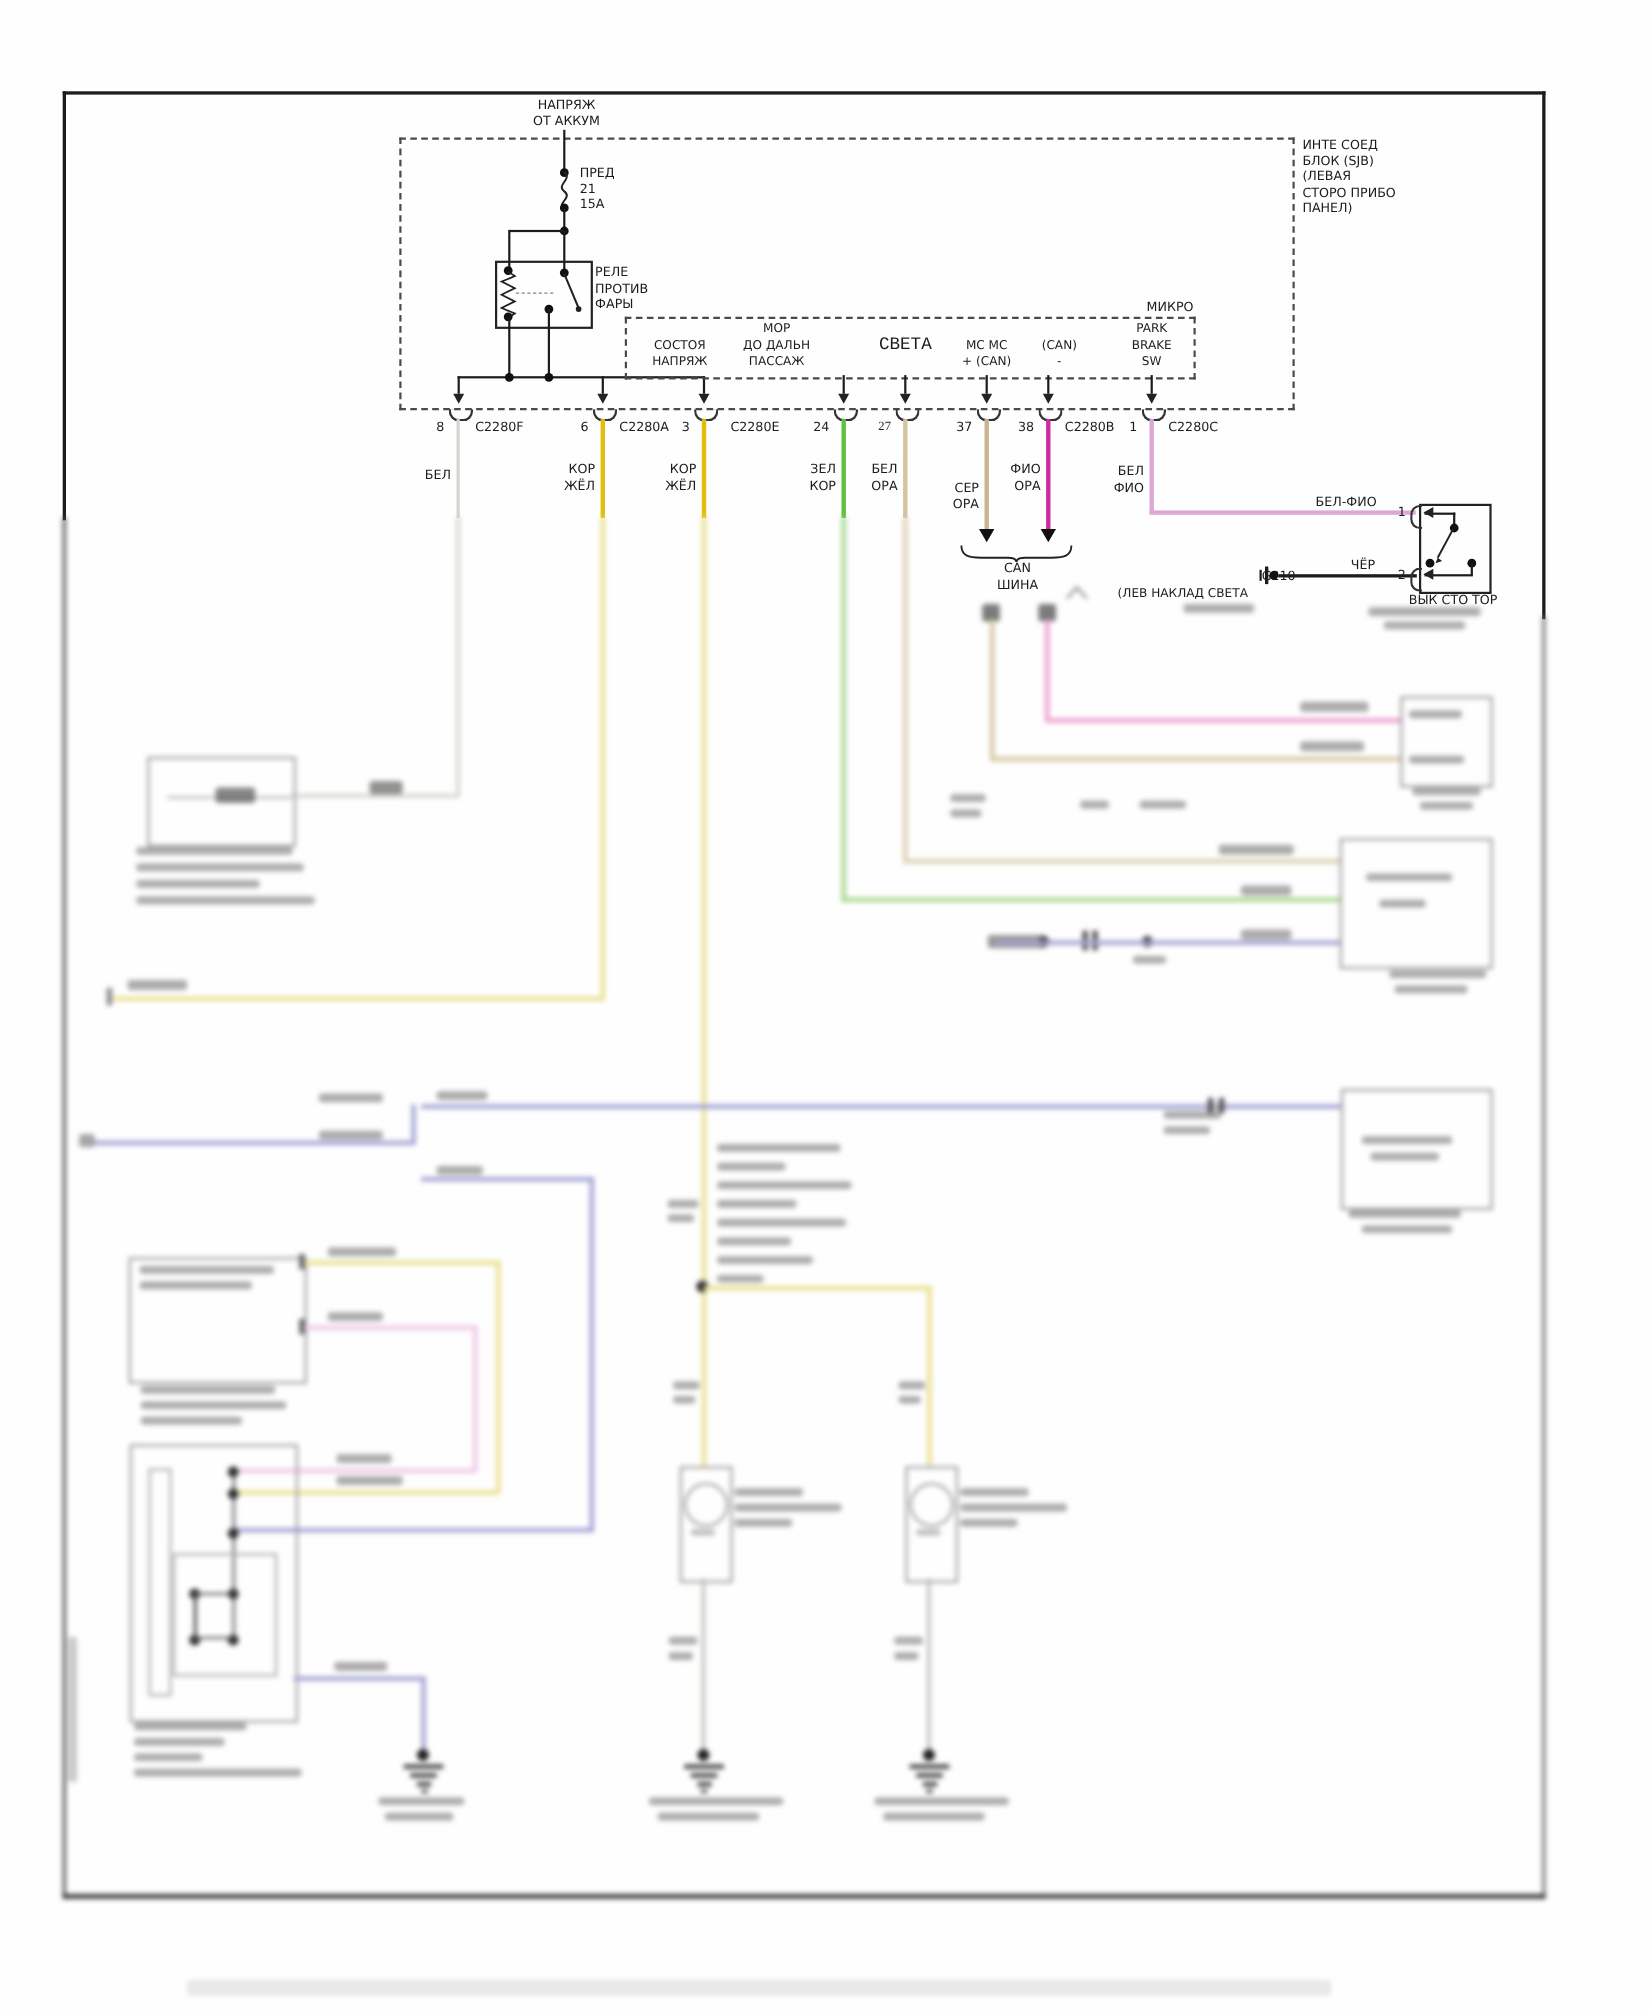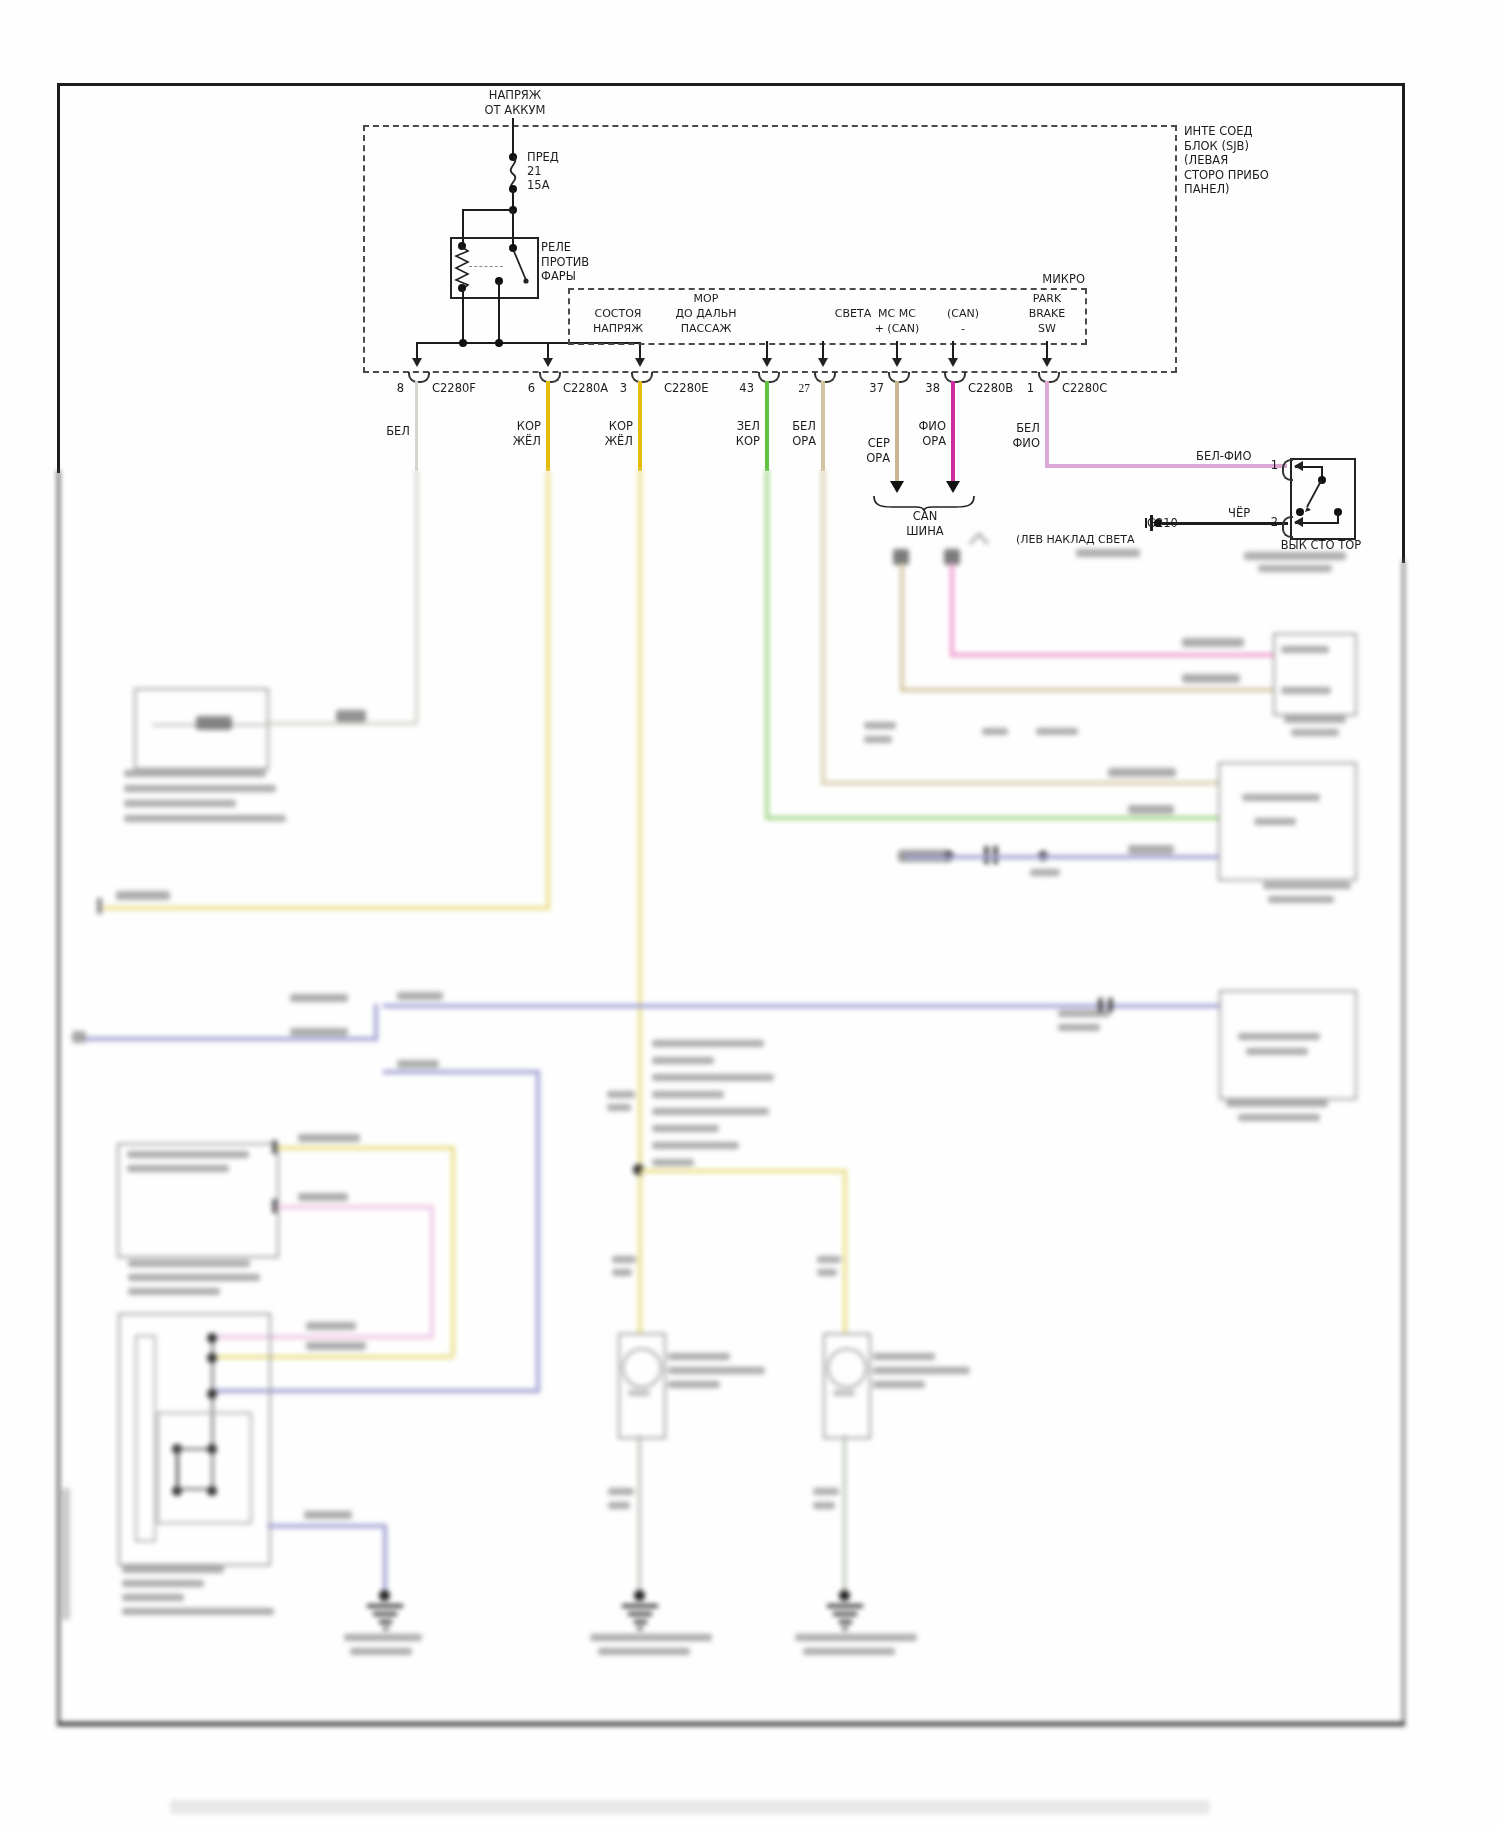--- a/index.html
+++ b/index.html
@@ -98,21 +98,21 @@
   <div class="v" style="left:639px;top:342px;height:16px;"></div>
   <div class="ad" style="left:635px;top:358px;"></div>
 
   <div class="dash" style="left:568px;top:288px;width:515px;height:53px;"></div>
   <div class="lbl rgt" style="left:1020px;top:272px;width:65px;">МИКРО</div>
   <div class="lbl ctr" style="left:575px;top:306px;width:86px;font-size:11px;line-height:15px;">СОСТОЯ
 НАПРЯЖ</div>
   <div class="lbl ctr" style="left:663px;top:291px;width:86px;font-size:11px;line-height:15px;">МОР
 ДО ДАЛЬН
 ПАССАЖ</div>
-  <div class="lbl ctr" style="left:825px;top:306px;width:56px;font-size:11px;line-height:15px;">СВЕТА</div>
+  <div class="lbl ctr" style="left:795px;top:306px;width:56px;font-size:16px;line-height:15px;font-family:Liberation Mono, monospace;">СВЕТА</div>
   <div class="lbl ctr" style="left:867px;top:306px;width:60px;font-size:11px;line-height:15px;">МС МС
 + (CAN)</div>
   <div class="lbl ctr" style="left:933px;top:306px;width:60px;font-size:11px;line-height:15px;">(CAN)
 -</div>
   <div class="lbl ctr" style="left:1022px;top:291px;width:50px;font-size:11px;line-height:15px;">PARK
 BRAKE
 SW</div>
 
   <div class="v" style="left:766px;top:341px;height:17px;"></div>
     <div class="ad" style="left:762px;top:358px;"></div>
@@ -133,21 +133,21 @@
   <div class="brk" style="left:888px;top:372px;"></div>
   <div class="brk" style="left:944px;top:372px;"></div>
   <div class="brk" style="left:1038px;top:372px;"></div>
 
   <div class="lbl rgt" style="left:372px;top:381px;width:32px;">8</div>
   <div class="lbl" style="left:432px;top:381px;">C2280F</div>
   <div class="lbl rgt" style="left:503px;top:381px;width:32px;">6</div>
   <div class="lbl" style="left:563px;top:381px;">C2280A</div>
   <div class="lbl rgt" style="left:595px;top:381px;width:32px;">3</div>
   <div class="lbl" style="left:664px;top:381px;">C2280E</div>
-  <div class="lbl rgt" style="left:722px;top:381px;width:32px;">43</div>
+  <div class="lbl rgt" style="left:722px;top:381px;width:32px;">24</div>
   <div class="lbl rgt" style="left:778px;top:381px;width:32px;font-family:Liberation Serif, serif;">27</div>
   <div class="lbl rgt" style="left:852px;top:381px;width:32px;">37</div>
   <div class="lbl rgt" style="left:908px;top:381px;width:32px;">38</div>
   <div class="lbl" style="left:968px;top:381px;">C2280B</div>
   <div class="lbl rgt" style="left:1002px;top:381px;width:32px;">1</div>
   <div class="lbl" style="left:1062px;top:381px;">C2280C</div>
 
   <div class="v wh" style="left:415px;top:381px;width:3px;height:90px;"></div>
   <div class="v yw" style="left:546px;top:381px;width:4px;height:90px;"></div>
   <div class="v yw" style="left:638px;top:381px;width:4px;height:90px;"></div>

